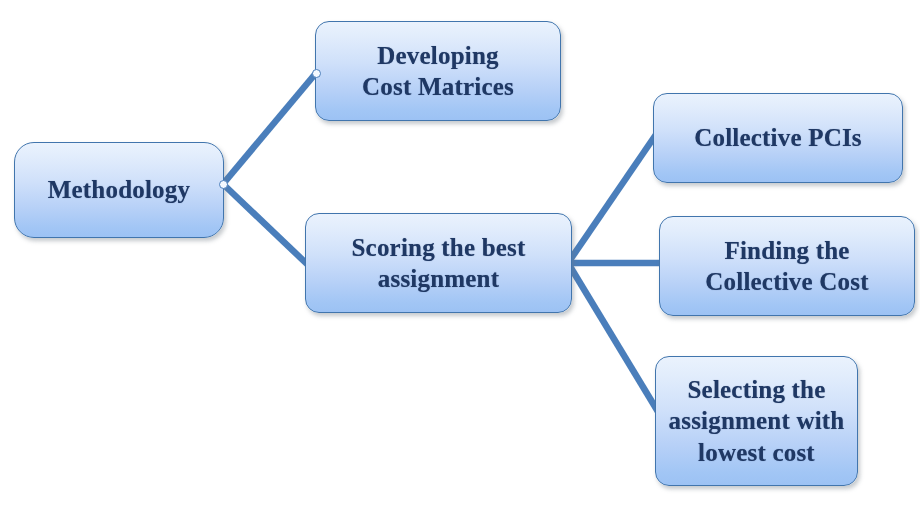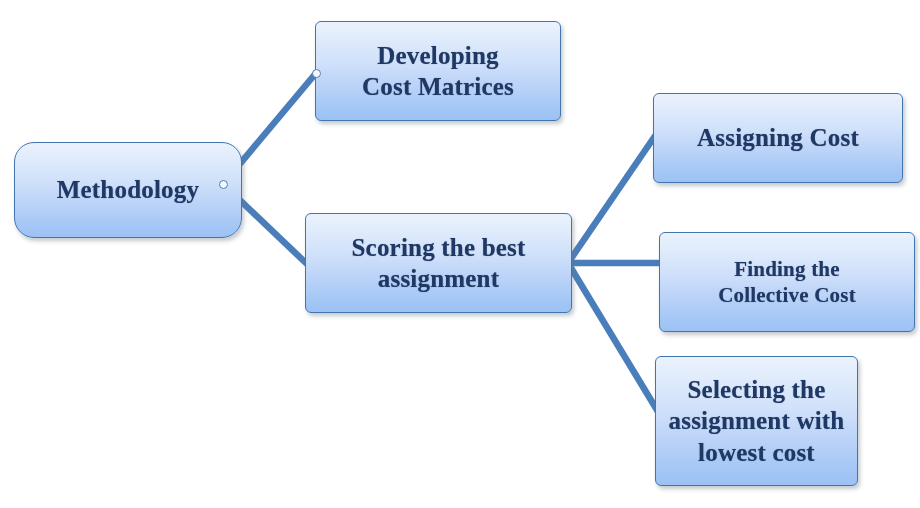--- a/index.html
+++ b/index.html
@@ -27,21 +27,21 @@
     pointer-events: none;
   }
   .node {
     position: absolute;
     box-sizing: border-box;
     display: flex;
     align-items: center;
     justify-content: center;
     text-align: center;
     border: 1.6px solid #4175ad;
-    border-radius: 6px;
+    border-radius: 14px;
     background: linear-gradient(to bottom,
                 #eaf2fd 0%,
                 #e2edfc 14%,
                 #cfe0fa 42%,
                 #b6d0f7 70%,
                 #a2c6f5 90%,
                 #9cc2f4 100%);
     box-shadow: 2px 3px 4px rgba(110,120,130,0.40);
     color: #1f3864;
     font-weight: bold;
@@ -50,25 +50,25 @@
     letter-spacing: 0.2px;
     text-shadow: 0 0 0.9px rgba(31,56,100,0.55);
     padding: 4px 8px;
   }
   .node .label {
     display: block;
     width: 100%;
     white-space: pre-line;
   }
   
-  #node-methodology      { left:14px;  top:142px; width:228px; height:96px;  font-size:25px; border-radius:20px;}
+  #node-methodology      { left:14px;  top:142px; width:210px; height:96px;  font-size:25px; border-radius:20px;}
   #node-developing       { left:315px; top:21px;  width:246px; height:100px; font-size:25px; }
   #node-scoring          { left:305px; top:213px; width:267px; height:100px; font-size:25px;text-align:center; }
   #node-assigning        { left:653px; top:93px;  width:250px; height:90px;  font-size:25px; }
-  #node-finding          { left:659px; top:232px; width:256px; height:100px; font-size:21px; }
+  #node-finding          { left:659px; top:216px; width:256px; height:100px; font-size:25px; }
   #node-selecting        { left:655px; top:356px; width:203px; height:130px; font-size:25px; }
 
   .joint {
     position: absolute;
     width: 9px;
     height: 9px;
     margin-left: -4.5px;
     margin-top: -4.5px;
     border-radius: 50%;
     background: #f4f9ff;
@@ -102,21 +102,21 @@
     <span class="label">Developing
 Cost Matrices</span>
   </div>
 
   <div class="node" id="node-scoring">
     <span class="label">Scoring  the  best
 assignment</span>
   </div>
 
   <div class="node" id="node-assigning">
-    <span class="label">Assigning  Cost</span>
+    <span class="label">Collective  PCIs</span>
   </div>
 
   <div class="node" id="node-finding">
     <span class="label">Finding the
 Collective  Cost</span>
   </div>
 
   <div class="node" id="node-selecting">
     <span class="label">Selecting the
 assignment  with

